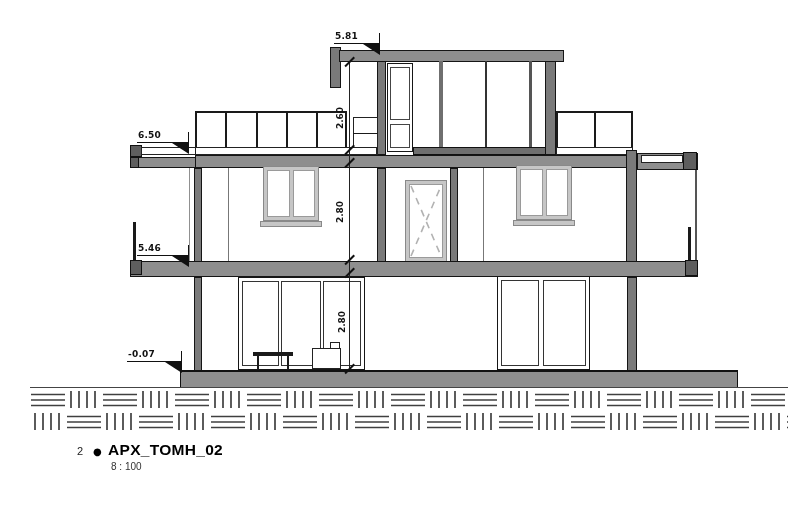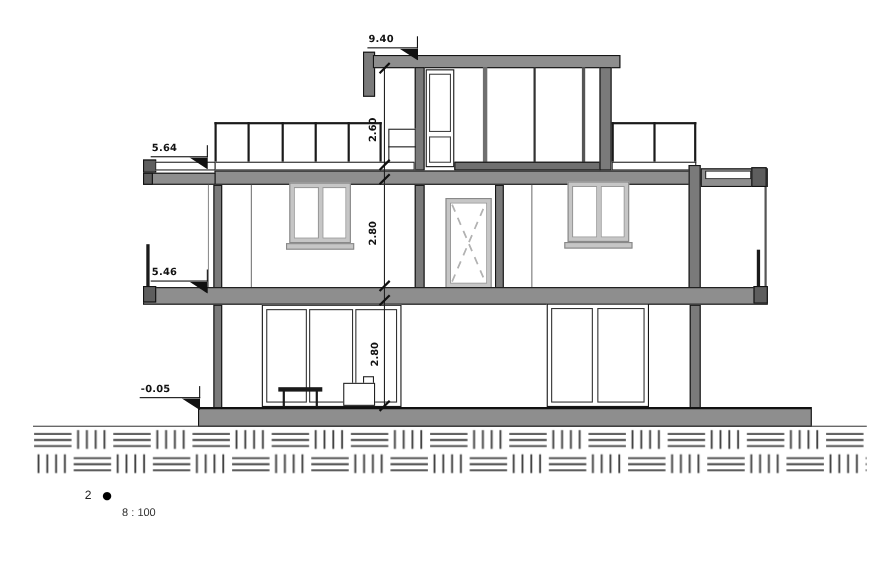--- a/index.html
+++ b/index.html
@@ -160,41 +160,42 @@
   <div class="tk" style="left:343px;top:149px;"></div>
   <div class="tk" style="left:343px;top:162px;"></div>
   <div class="tk" style="left:343px;top:259px;"></div>
   <div class="tk" style="left:343px;top:272px;"></div>
   <div class="tk" style="left:343px;top:368px;"></div>
   <div class="dimlbl" style="left:321px;top:112px;">2.60</div>
   <div class="dimlbl" style="left:321px;top:206px;">2.80</div>
   <div class="dimlbl" style="left:323px;top:316px;">2.80</div>
 
   <div class="lvl" style="left:334px;top:29px;width:46px;">
-    <span class="val">9.40</span>
+    <span class="val">5.81</span>
     <span class="ln"></span>
     <span class="tick"></span>
     <span class="tri"></span>
   </div>
   <div class="lvl" style="left:137px;top:128px;width:52px;">
-    <span class="val">5.64</span>
+    <span class="val">6.50</span>
     <span class="ln"></span>
     <span class="tick"></span>
     <span class="tri"></span>
   </div>
   <div class="lvl" style="left:137px;top:241px;width:52px;">
     <span class="val">5.46</span>
     <span class="ln"></span>
     <span class="tick"></span>
     <span class="tri"></span>
   </div>
   <div class="lvl" style="left:127px;top:347px;width:55px;">
-    <span class="val">-0.05</span>
+    <span class="val">-0.07</span>
     <span class="ln"></span>
     <span class="tick"></span>
     <span class="tri"></span>
   </div>
 
   <div class="t-num" style="left:77px;top:445px;">2</div>
   <div class="t-bullet" style="left:93px;top:446px;">●</div>
+  <div class="t-title" style="left:108px;top:441px;">APX_TOMH_02</div>
   <div class="t-scale" style="left:111px;top:461px;">8 : 100</div>
 
 </div>
 
 </body></html>

